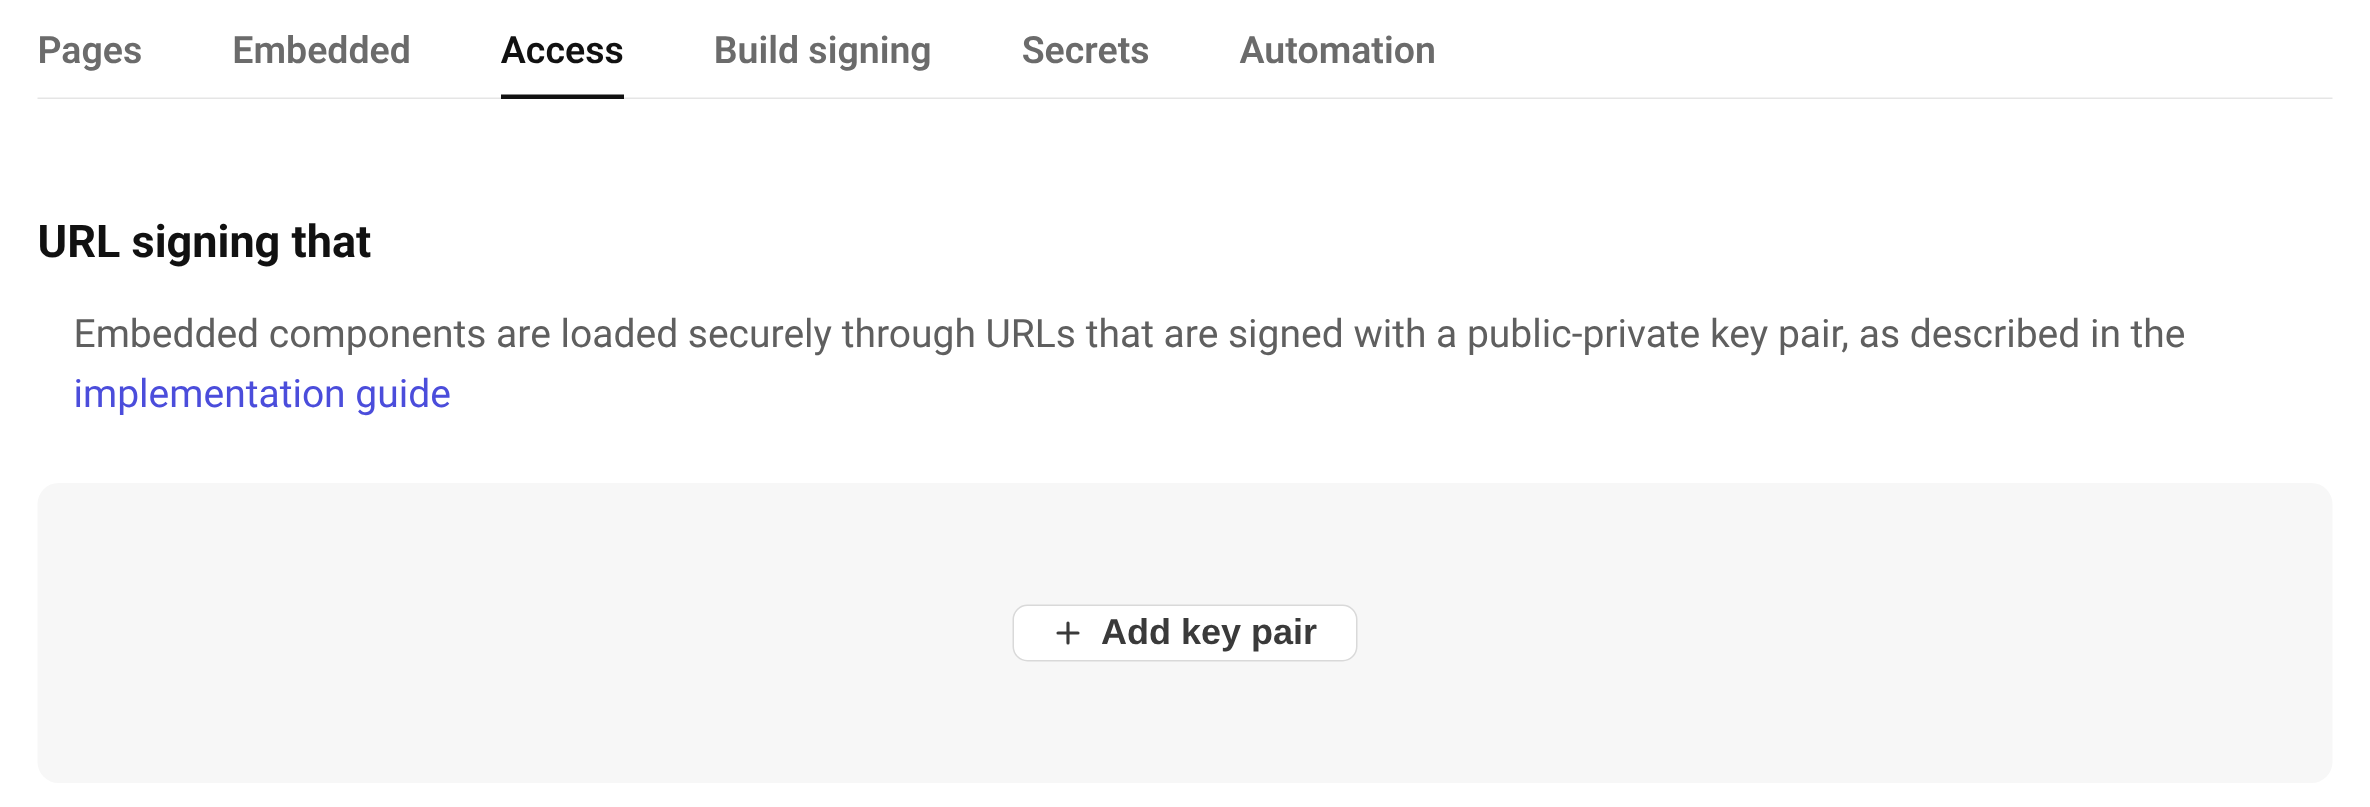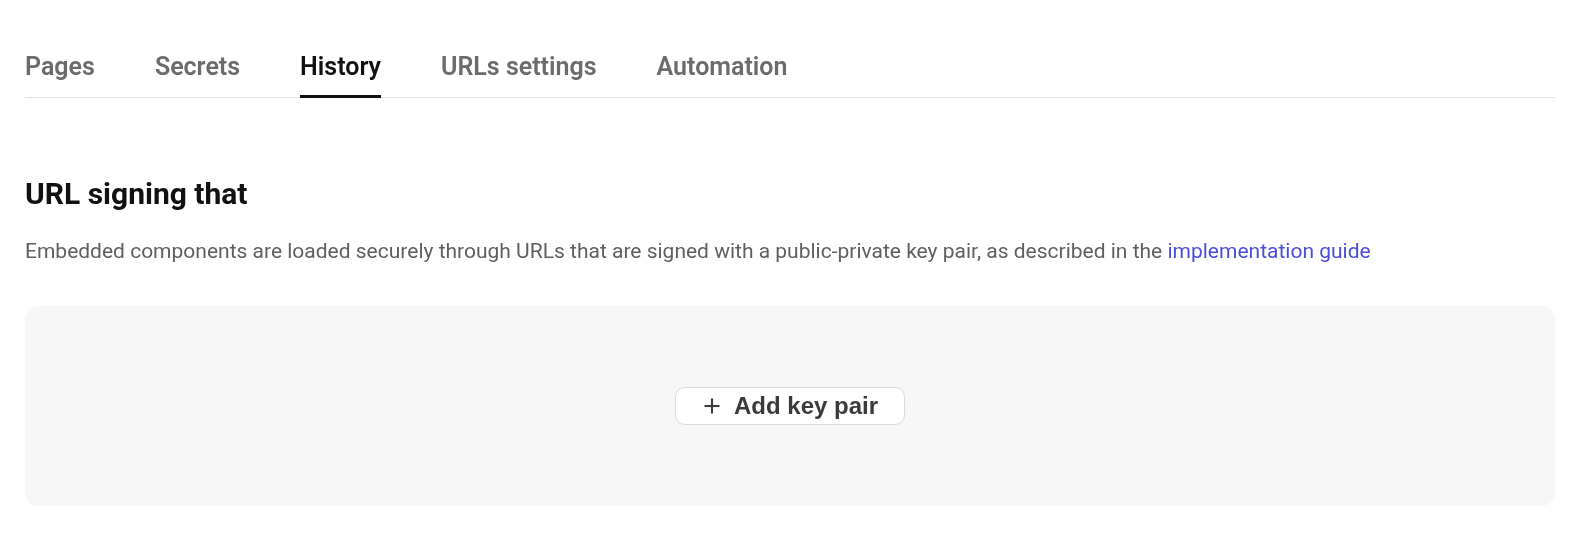--- a/index.html
+++ b/index.html
@@ -12,21 +12,20 @@
       background: #ffffff;
       color: #1a1a1a;
       width: 1580px;
       padding: 20px 25px;
     }
     .tabs {
       display: flex;
       gap: 60px;
       border-bottom: 1px solid #e5e5e5;
       padding-bottom: 0;
-      margin-top: 32px;
     }
     .tab {
       font-size: 25px;
       font-weight: 600;
       color: #6b6b6b;
       padding-bottom: 14px;
       cursor: pointer;
       border-bottom: 3px solid transparent;
       margin-bottom: -1px;
     }
@@ -37,24 +36,25 @@
     .section {
       margin-top: 78px;
     }
     .section-title {
       font-size: 30px;
       font-weight: 700;
       color: #111111;
       margin-bottom: 24px;
     }
     .section-desc {
-      font-size: 21px;
+      font-size: 26px;
       color: #5f5f5f;
       line-height: 1.55;
       max-width: 1520px;
+      margin-left: 24px;
     }
     .section-desc a {
       color: #4b4ddb;
       text-decoration: none;
     }
     .empty-panel {
       margin-top: 38px;
       background: #f7f7f7;
       border-radius: 14px;
       height: 200px;
@@ -81,23 +81,24 @@
       stroke: #3a3a3a;
       stroke-width: 2.5;
       stroke-linecap: round;
     }
   </style>
 </head>
 <body>
 
 <nav class="tabs">
   <div class="tab">Pages</div>
+  <div class="tab">Embedded</div>
+  <div class="tab active">Access</div>
+  <div class="tab">Build signing</div>
   <div class="tab">Secrets</div>
-  <div class="tab active">History</div>
-  <div class="tab">URLs settings</div>
   <div class="tab">Automation</div>
 </nav>
 
 <section class="section">
   <h2 class="section-title">URL signing that</h2>
   <p class="section-desc">
     <span>Embedded components are loaded securely through URLs that are signed with a public-private key pair, as described in the </span><a href="#">implementation guide</a>
   </p>
 
   <div class="empty-panel">

